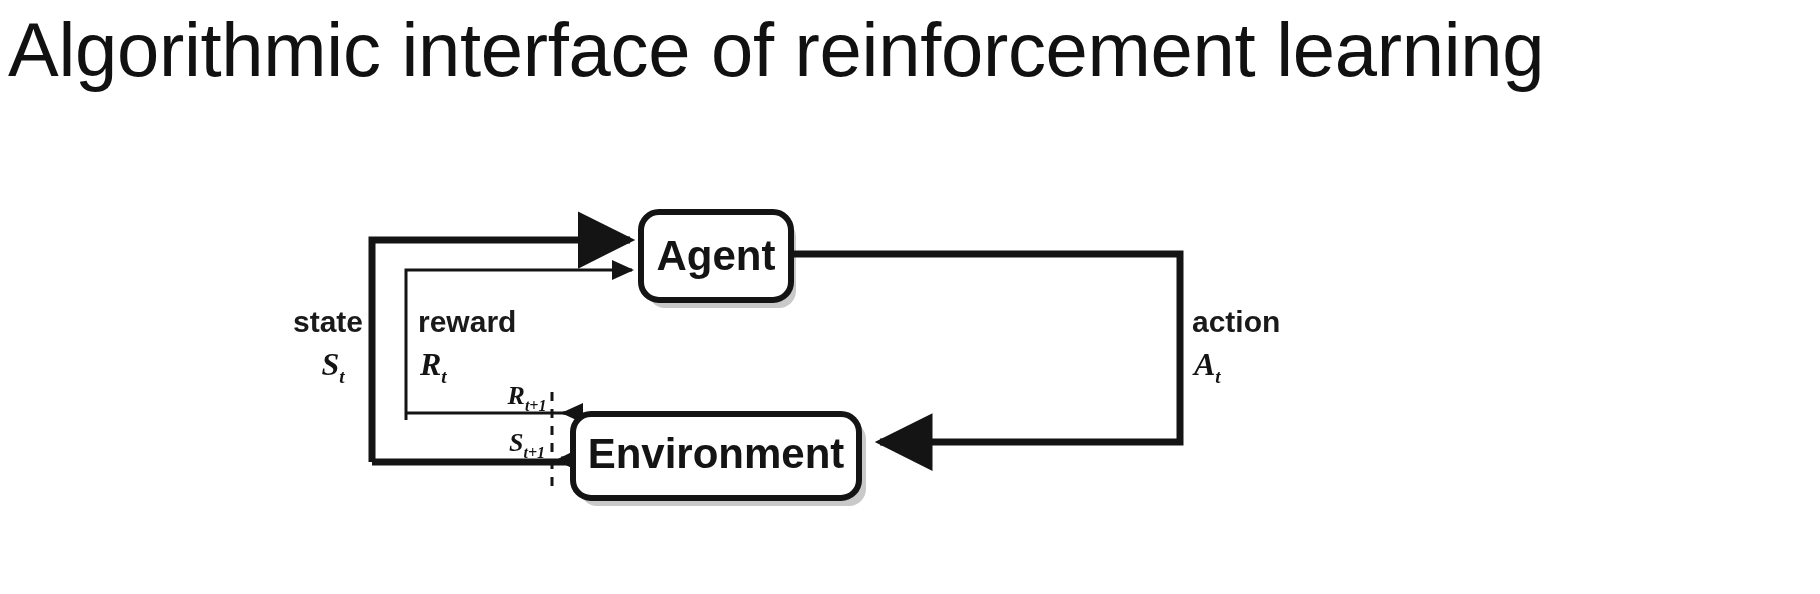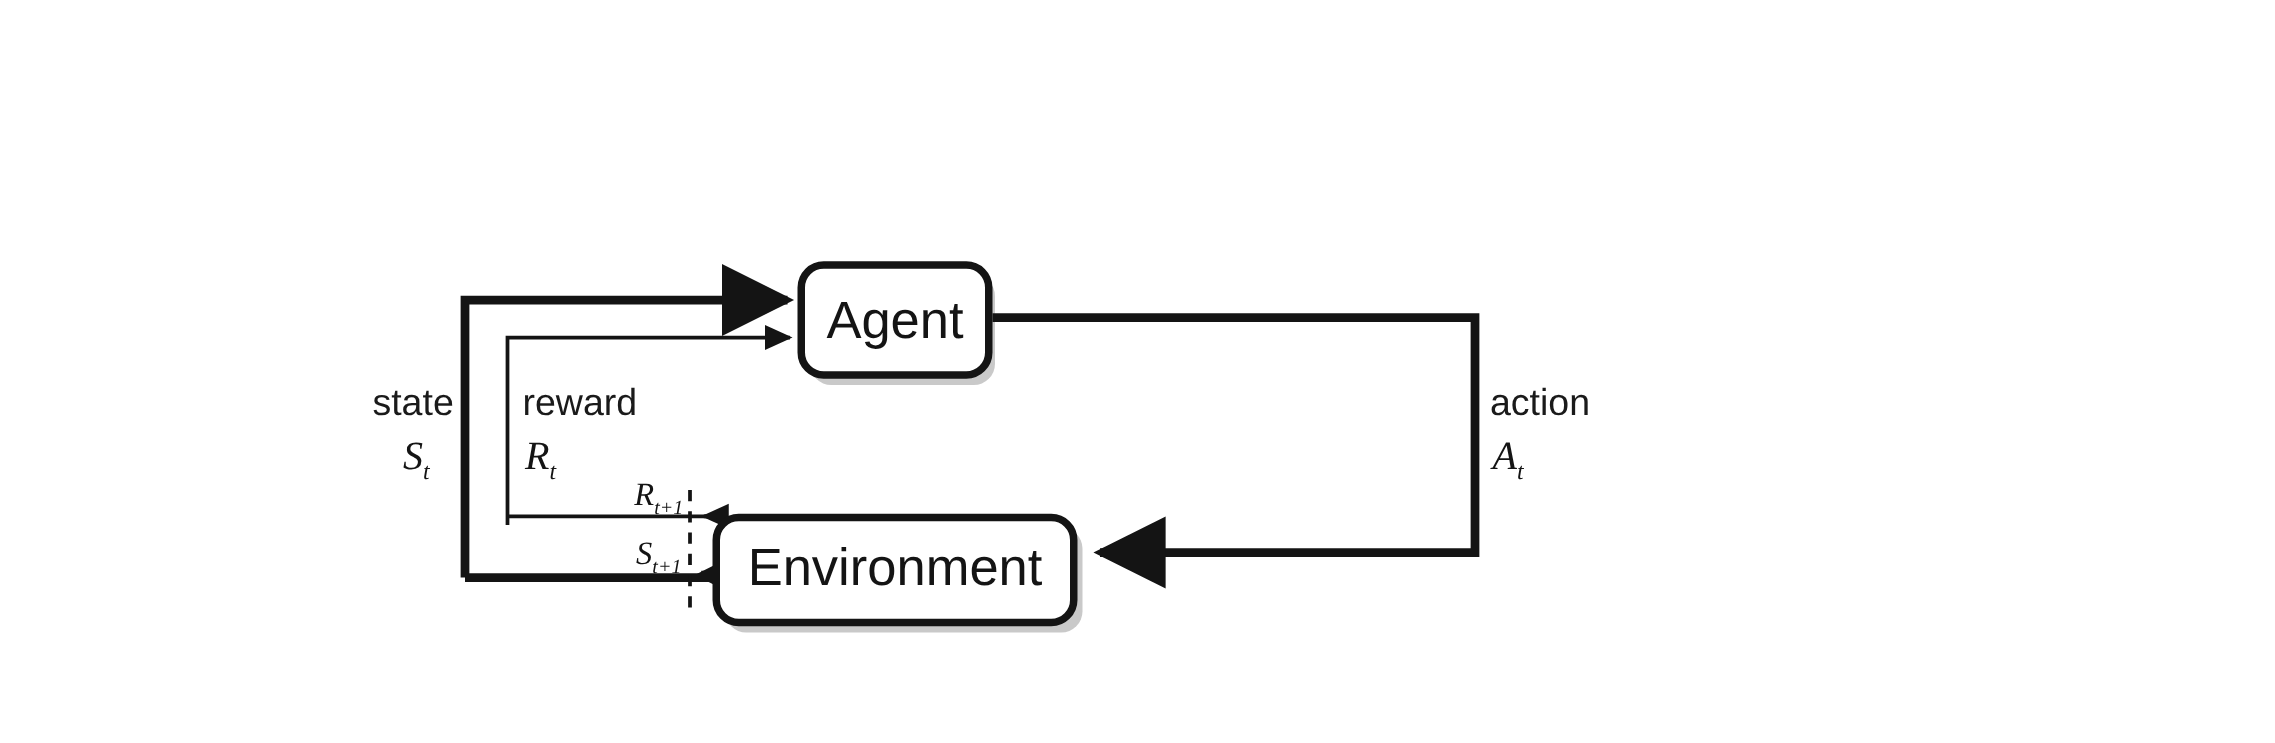--- a/index.html
+++ b/index.html
@@ -33,20 +33,21 @@
     letter-spacing: -0.3px;
     color: #111111;
     white-space: nowrap;
   }
   #diagram-wrap {
     position: absolute;
     left: 0px;
     top: 170px;
     width: 1820px;
     height: 360px;
+    font-weight: bold;
   }
   #rl-diagram {
     position: absolute;
     left: 0;
     top: 0;
     width: 1820px;
     height: 360px;
     display: block;
   }
   .dg-text-sans {
@@ -82,20 +83,21 @@
     font-style: italic;
     font-size: 16px;
     fill: #141414;
   }
 </style>
 </head>
 <body>
 
 <div id="slide">
 
+  <div id="slide-title">Algorithmic interface of reinforcement learning</div>
 
   <div id="diagram-wrap">
     <svg id="rl-diagram" viewBox="0 0 1820 360" xmlns="http://www.w3.org/2000/svg">
 
       <defs>
         <marker id="arrow-thick" viewBox="0 0 12 12" refX="10" refY="6" markerWidth="9" markerHeight="9" orient="auto-start-reverse">
           <path d="M 0 0.5 L 11 6 L 0 11.5 z" fill="#141414"></path>
         </marker>
         <marker id="arrow-thin" viewBox="0 0 12 12" refX="10" refY="6" markerWidth="8" markerHeight="8" orient="auto-start-reverse">
           <path d="M 0 1 L 11 6 L 0 11 z" fill="#141414"></path>

